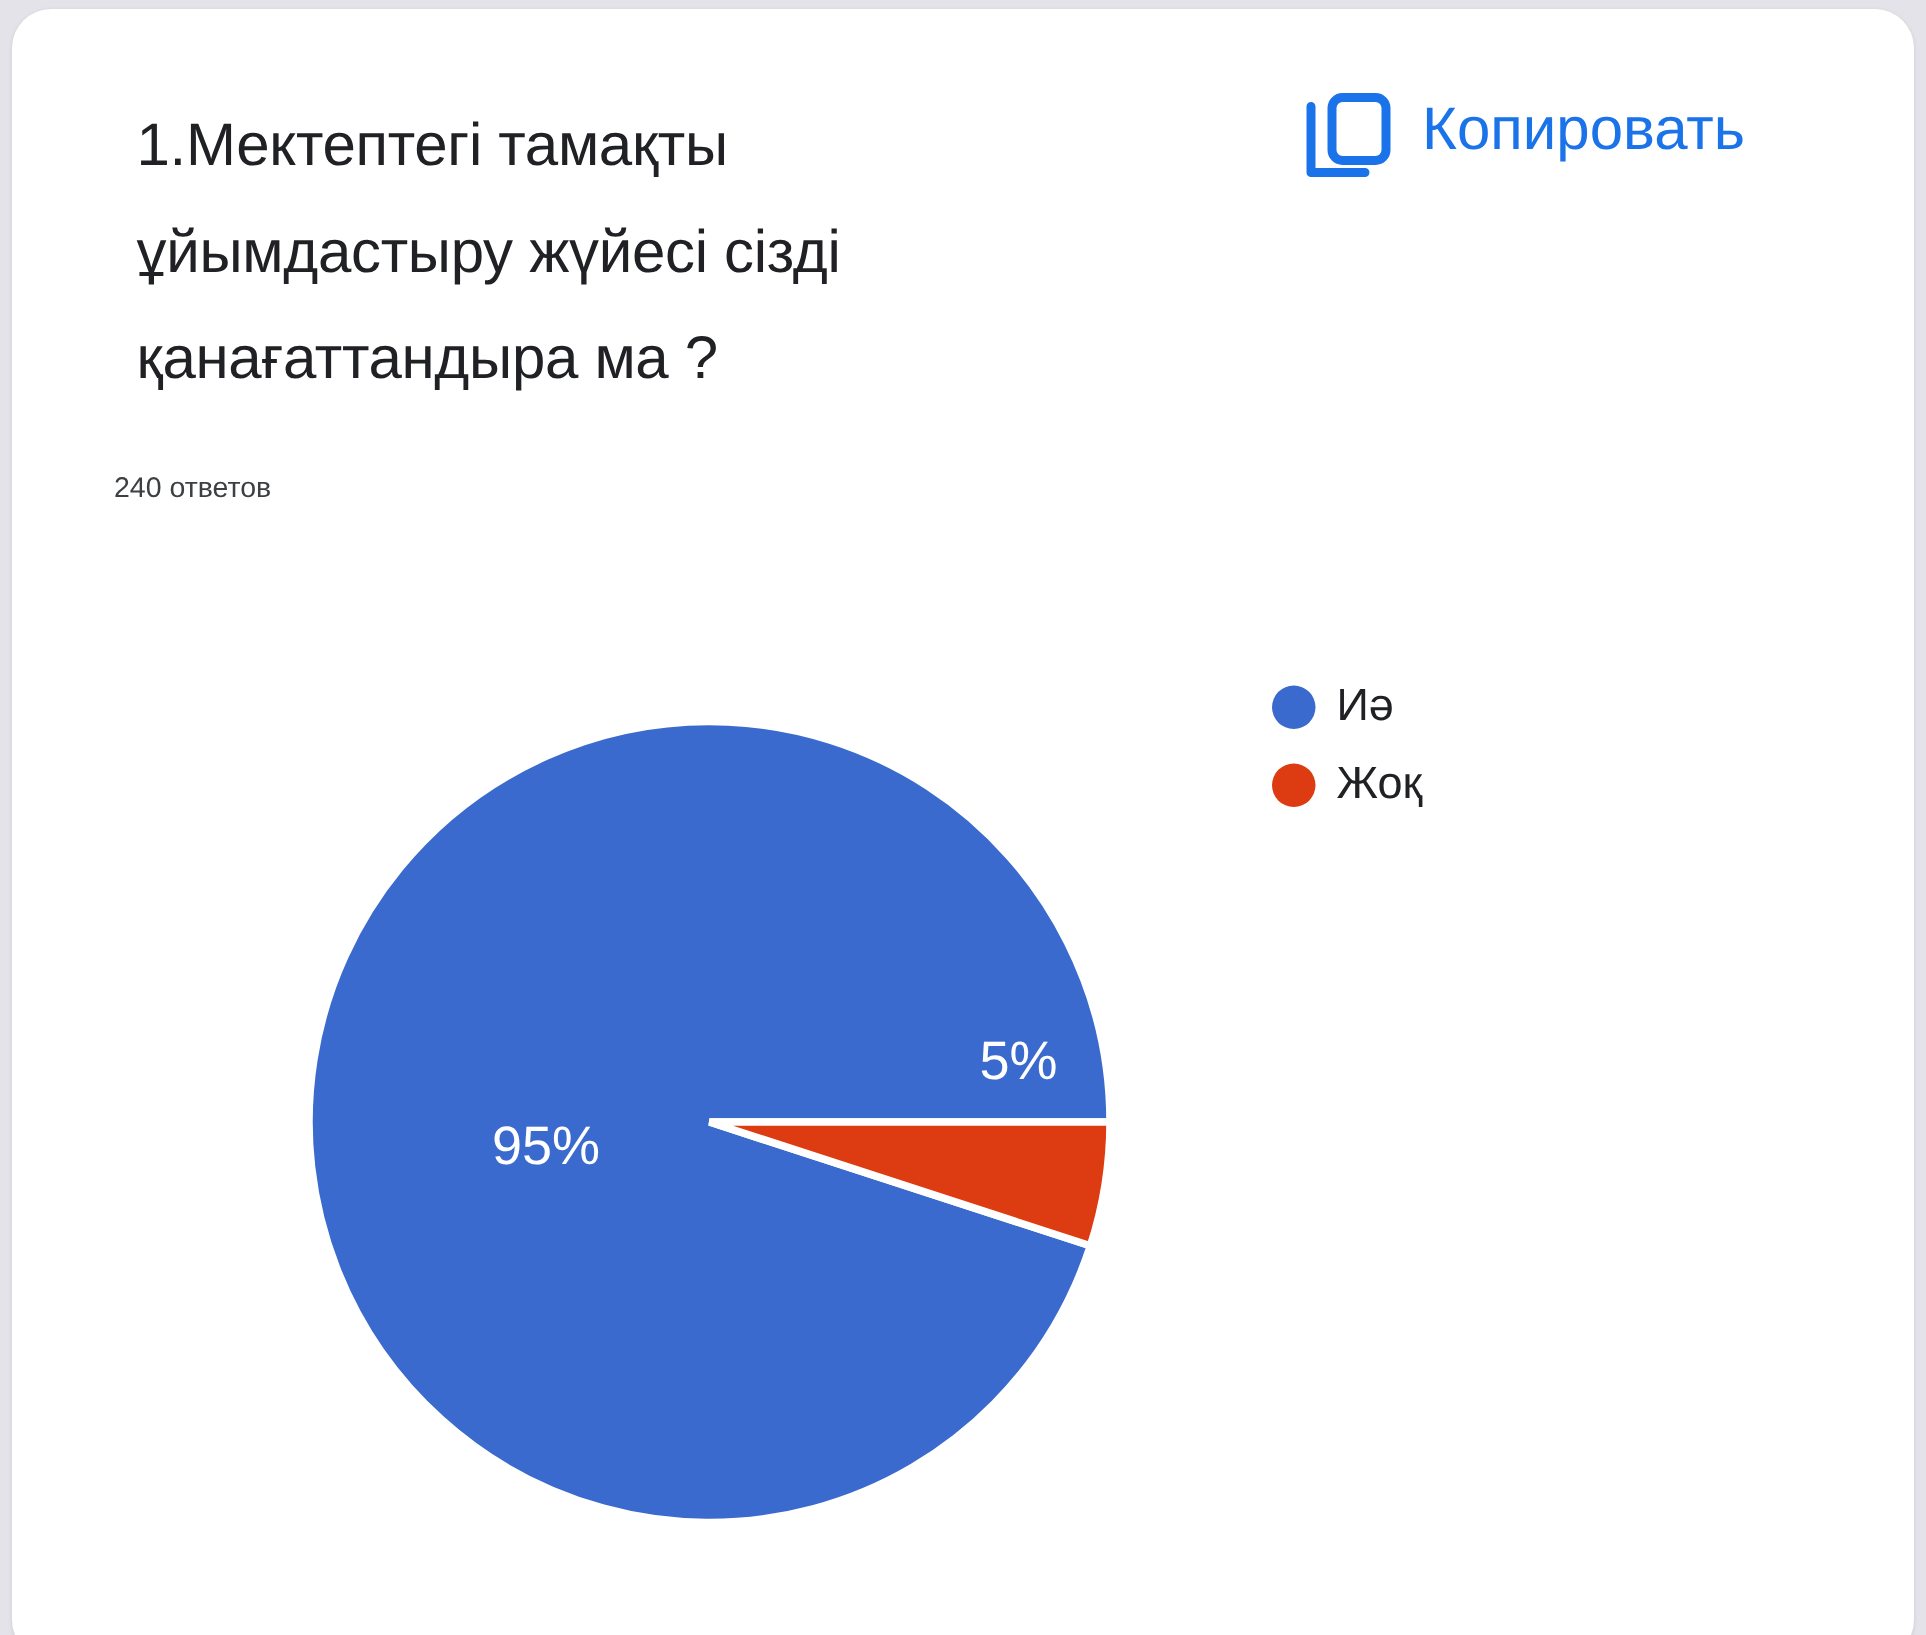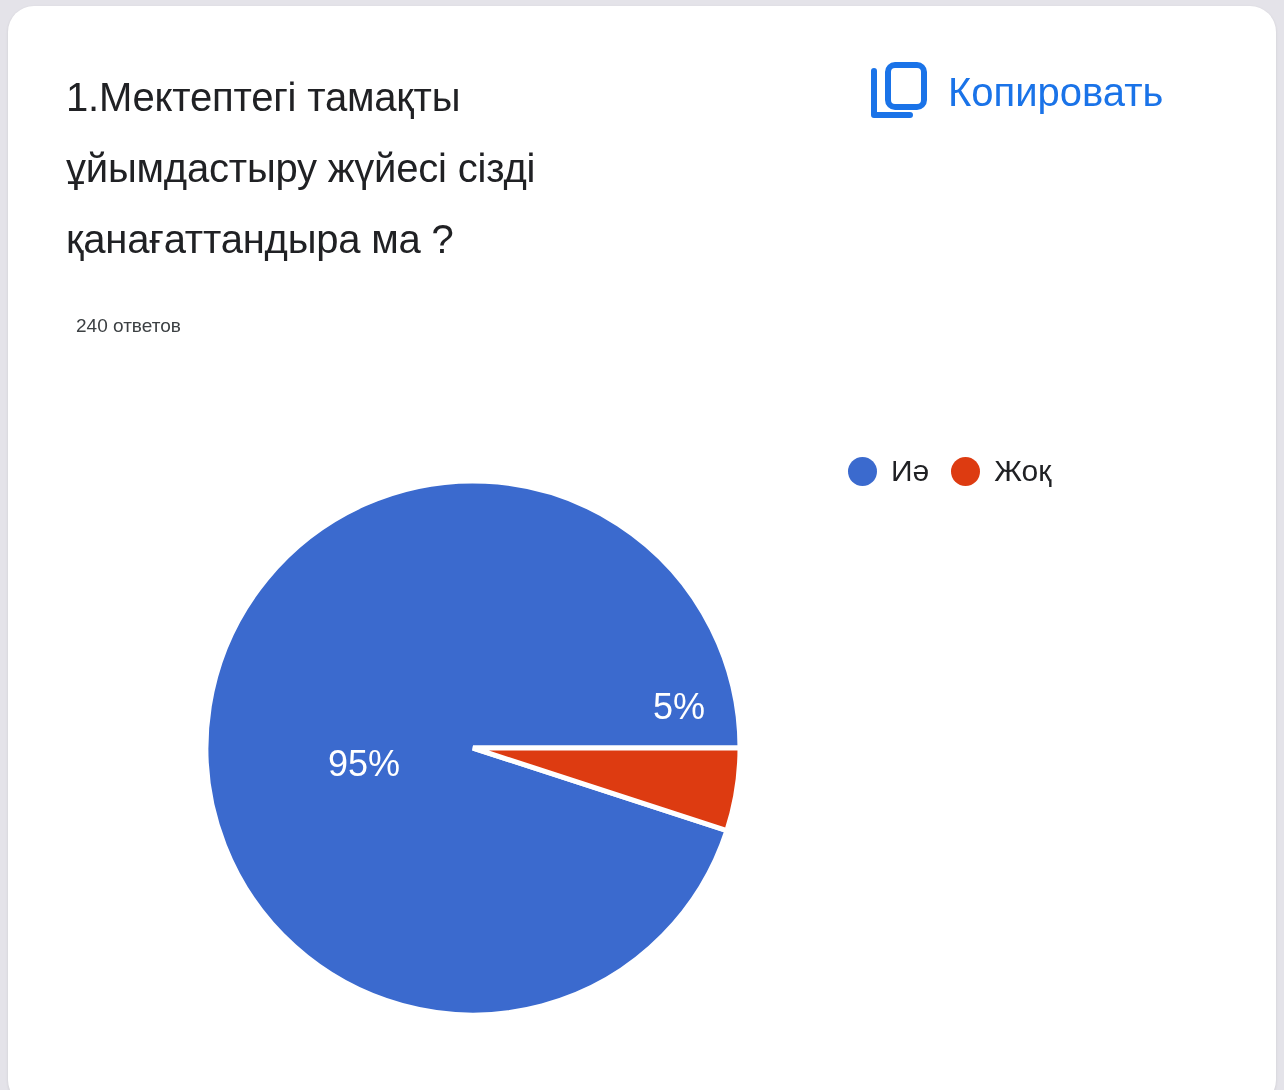--- a/index.html
+++ b/index.html
@@ -24,21 +24,21 @@
     height: 1100px;
     background: #ffffff;
     border-radius: 26px;
     box-shadow: 0 1px 3px rgba(0,0,0,0.10);
     overflow: hidden;
   }
 
   
   #question-title {
     position: absolute;
-    left: 58px;
+    left: 83px;
     top: 56px;
     width: 660px;
     font-size: 40px;
     line-height: 71px;
     color: #202124;
     font-weight: 400;
     letter-spacing: -0.2px;
     white-space: pre-line;
   }
 
@@ -51,21 +51,20 @@
     color: #3c4043;
     font-weight: 400;
   }
 
   
   #copy-button {
     position: absolute;
     left: 862px;
     top: 55px;
     display: flex;
-    align-items: center;
     gap: 20px;
     cursor: pointer;
     user-select: none;
     background: transparent;
     border: none;
     padding: 0;
   }
   #copy-button .copy-icon {
     width: 58px;
     height: 62px;
@@ -103,20 +102,21 @@
     font-size: 36px;
     fill: #ffffff;
   }
 
   
   #chart-legend {
     position: absolute;
     left: 840px;
     top: 50px;
     display: flex;
+    flex-direction: column;
     gap: 22px;
   }
   .legend-item {
     display: flex;
     align-items: center;
     gap: 14px;
     height: 30px;
   }
   .legend-swatch {
     width: 29px;

